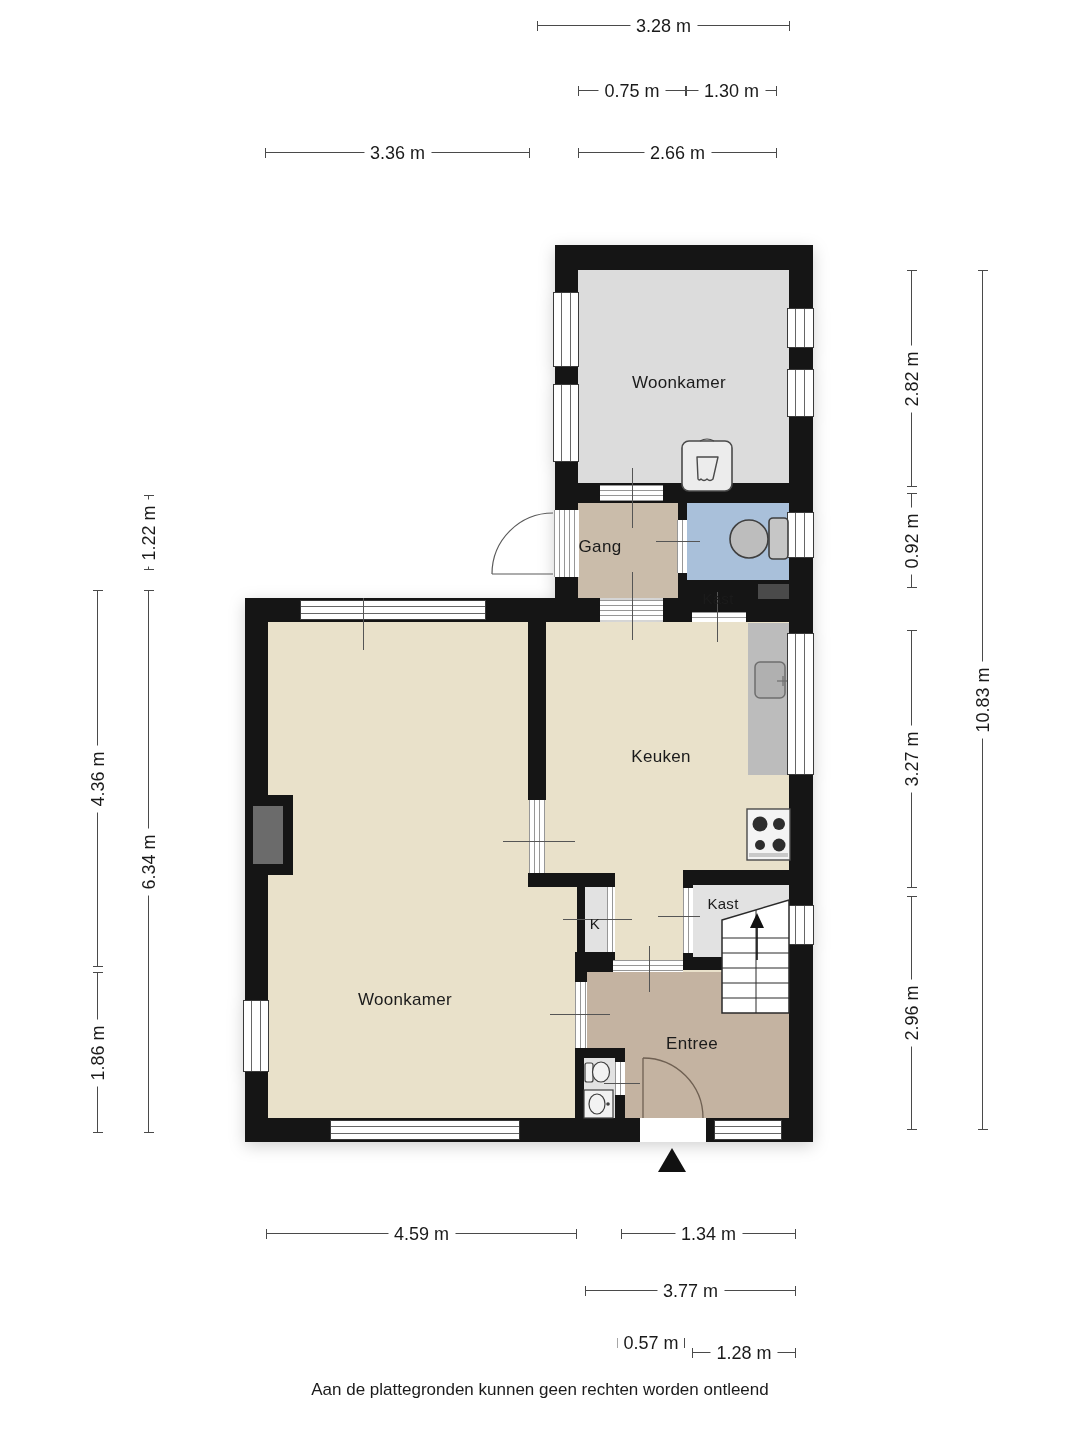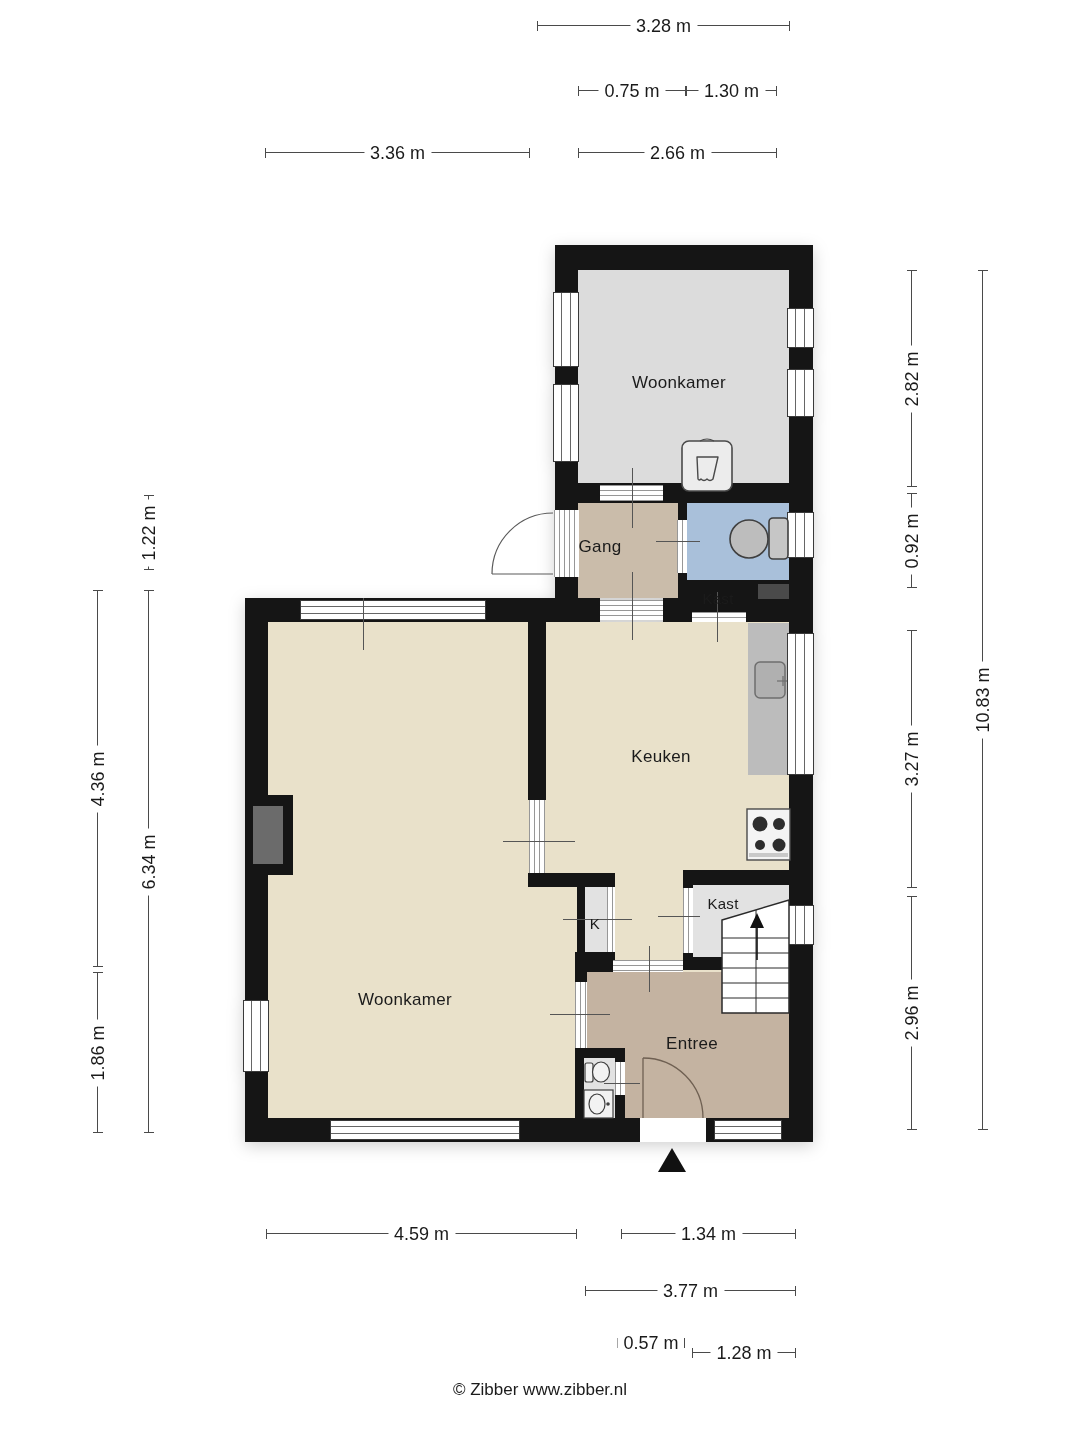--- a/index.html
+++ b/index.html
@@ -232,21 +232,21 @@
     <span class="dim-label">3.77 m</span>
     </div>
   <div class="dim dim-h" style="left:617px;top:1342px;width:68px;">
     <span class="dim-label">0.57 m</span>
     </div>
   <div class="dim dim-h" style="left:692px;top:1352px;width:104px;">
     <span class="dim-label">1.28 m</span>
     </div>
 
   <div id="footer" style="top:1378px;">
-    <div>© Zibber www.zibber.nl</div>
+    <div>Aan de plattegronden kunnen geen rechten worden ontleend</div>
   </div>
 <div class="tick" style="left: 632px; top: 468px; width: 1px; height: 60px;"></div>
     <div class="tick" style="left: 632px; top: 572px; width: 1px; height: 68px;"></div>
     <div class="tick" style="left: 656px; top: 541px; width: 44px; height: 1px;"></div>
     <div class="tick" style="left: 717px; top: 592px; width: 1px; height: 50px;"></div>
     <div class="tick" style="left: 503px; top: 841px; width: 72px; height: 1px;"></div>
     <div class="tick" style="left: 563px; top: 919px; width: 69px; height: 1px;"></div>
     <div class="tick" style="left: 658px; top: 916px; width: 42px; height: 1px;"></div>
     <div class="tick" style="left: 649px; top: 946px; width: 1px; height: 46px;"></div>
     <div class="tick" style="left: 550px; top: 1014px; width: 60px; height: 1px;"></div>

